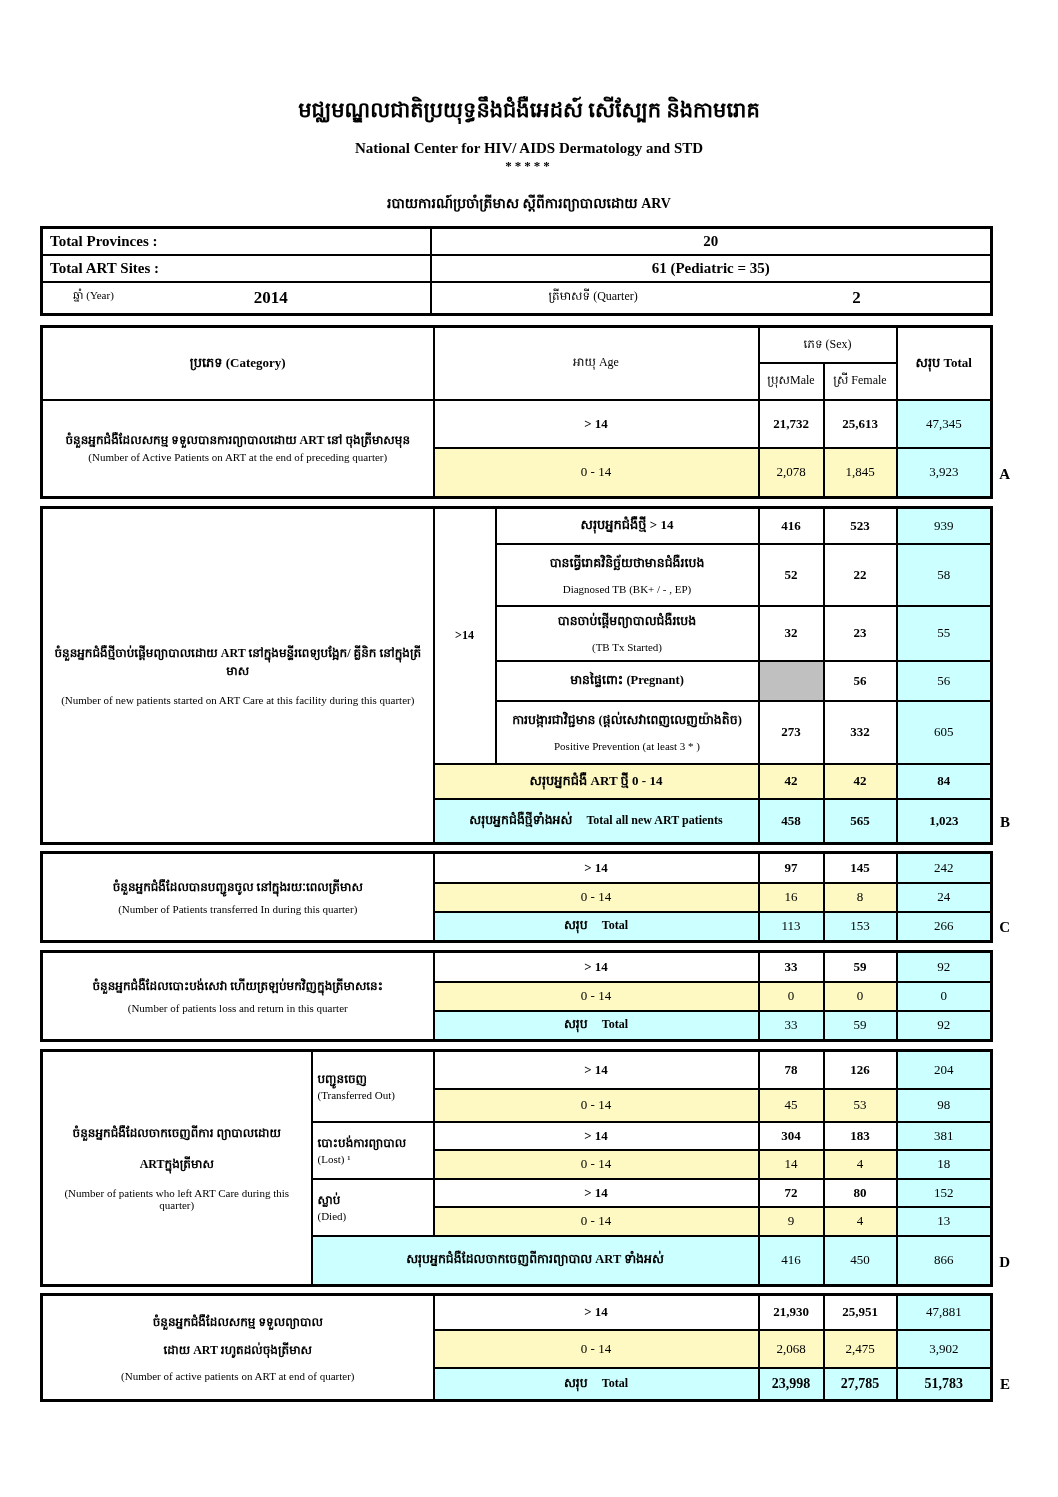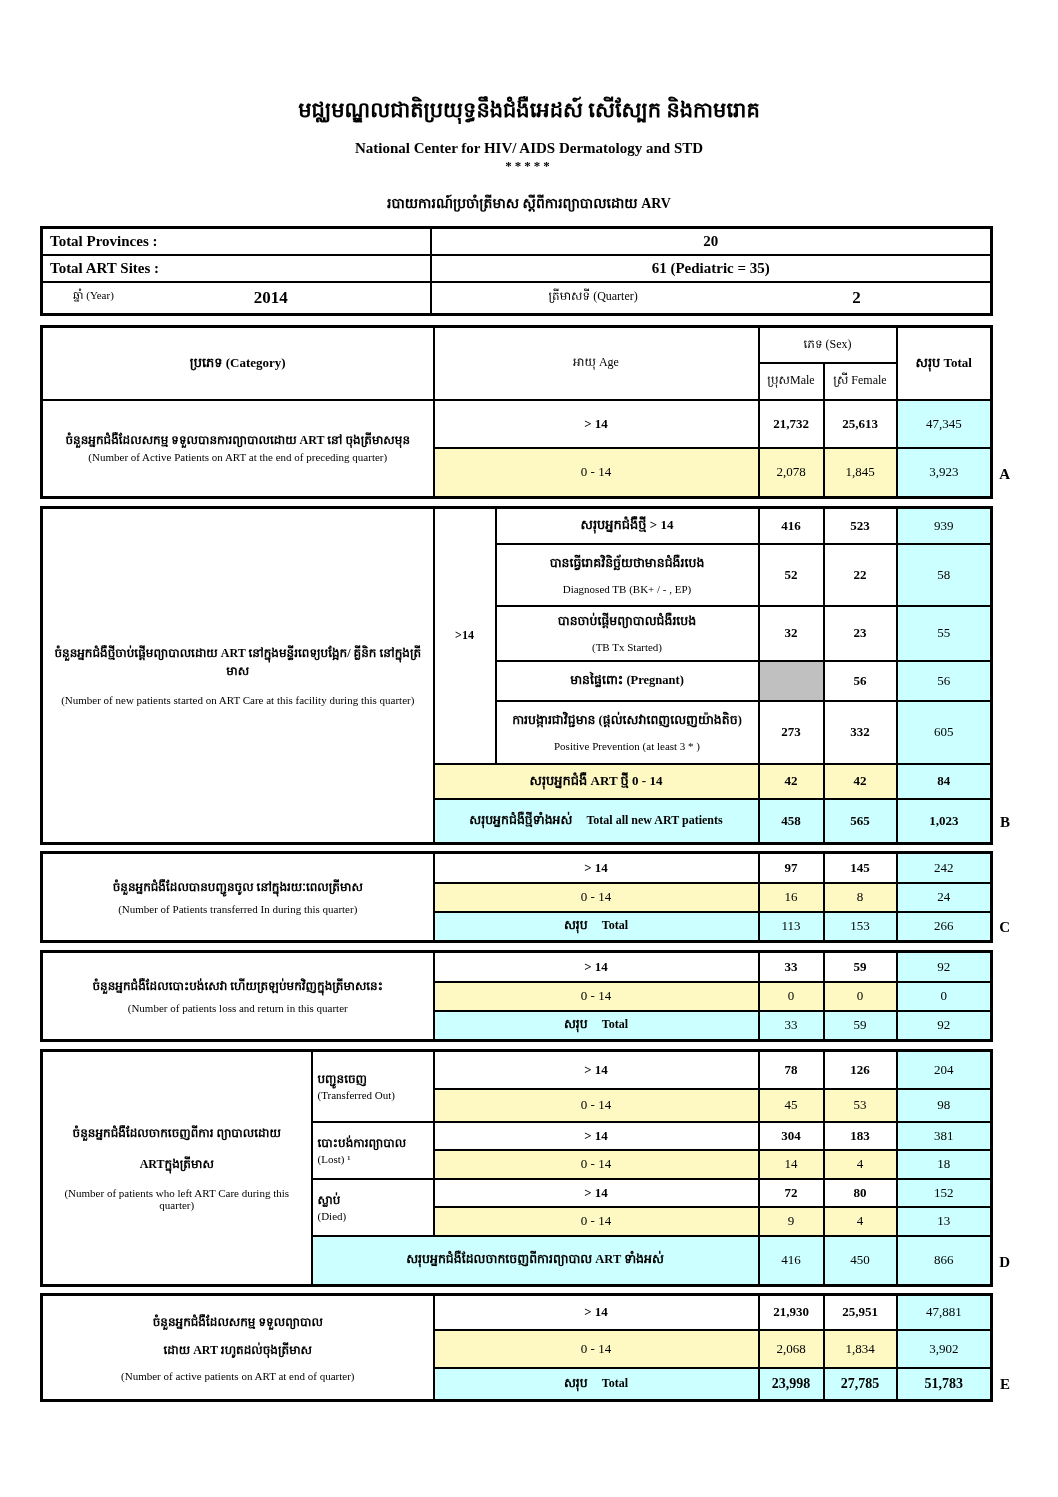--- a/index.html
+++ b/index.html
@@ -375,21 +375,21 @@
             <span class="en blk" style="margin-top:10px">(Number of active patients on ART at end of quarter)</span>
           </td>
           <td class="b">&gt; 14</td>
           <td class="b">21,930</td>
           <td class="b">25,951</td>
           <td class="cyan">47,881</td>
         </tr>
         <tr style="height:38px">
           <td class="yellow">0 - 14</td>
           <td class="yellow">2,068</td>
-          <td class="yellow">1,834</td>
+          <td class="yellow">2,475</td>
           <td class="cyan">3,902</td>
         </tr>
         <tr style="height:33px">
           <td class="cyan totlbl">
             <span class="kh">សរុប</span><span class="en">Total</span>
           </td>
           <td class="cyan b" style="font-size:14px">23,998</td>
           <td class="cyan b" style="font-size:14px">27,785</td>
           <td class="cyan b" style="font-size:14px">51,783</td>
         </tr>

